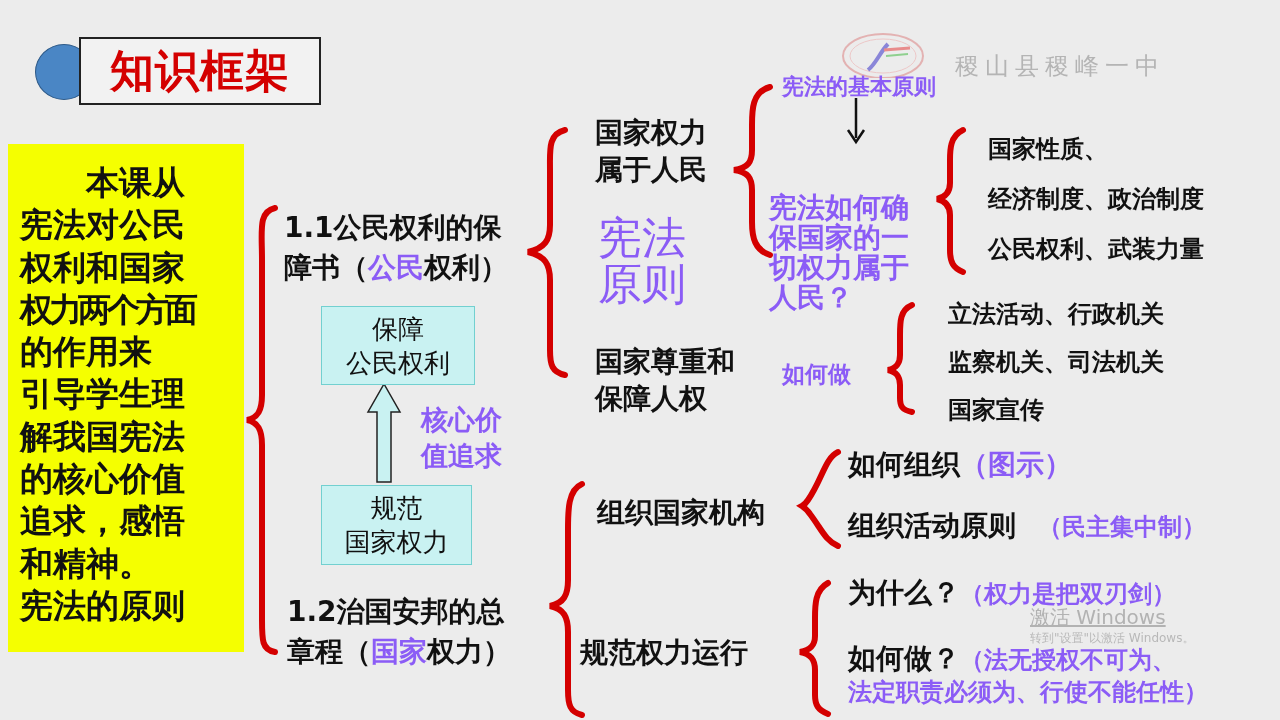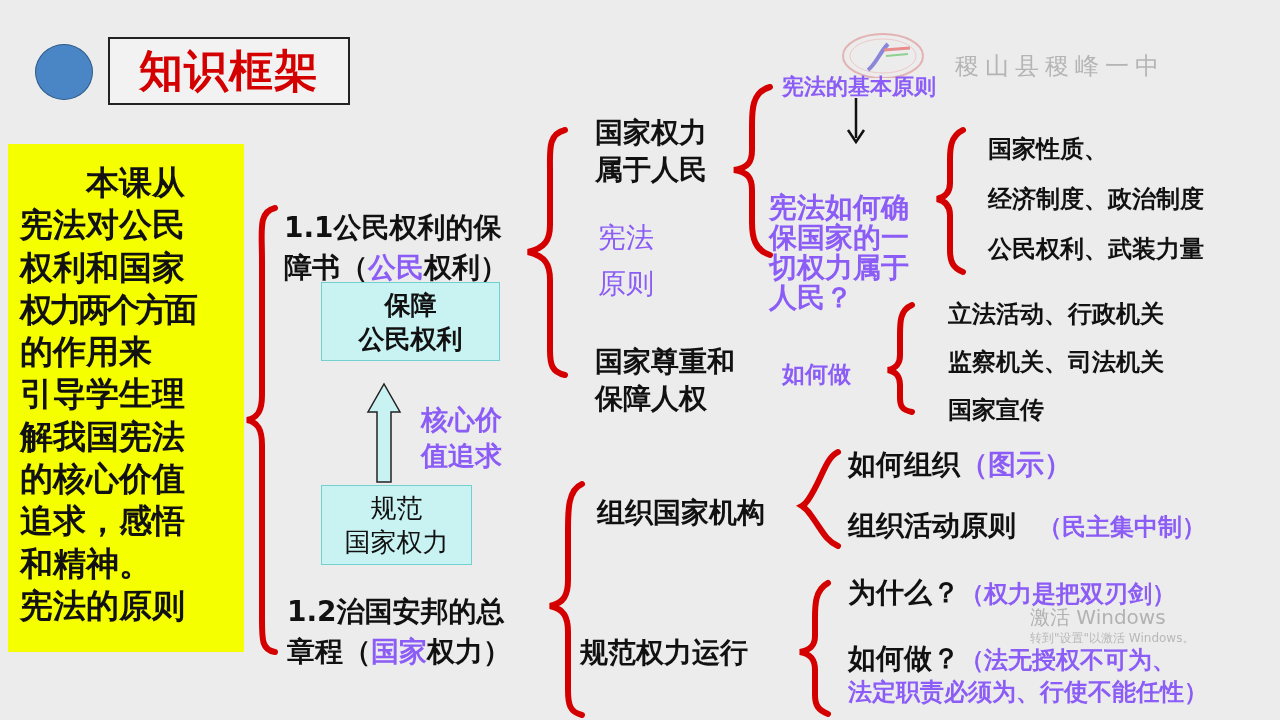--- a/index.html
+++ b/index.html
@@ -5,30 +5,30 @@
   html, body { margin:0; padding:0; }
   body { width:1280px; height:720px; background:#ececec; position:relative; overflow:hidden;
          font-family:"DejaVu Sans", "Liberation Sans", sans-serif; }
   .abs { position:absolute; }
   .b { font-weight:bold; }
   .blk { color:#111; }
   .red { color:#8b5cf6; }
   svg.overlay { position:absolute; left:0; top:0; width:1280px; height:720px; pointer-events:none; }
   .title-box { left:79px; top:37px; width:242px; height:68px; border:2px solid #222; background:#f2f2f2;
                box-sizing:border-box; display:flex; align-items:center; justify-content:center;
-               font-size:44px; font-weight:bold; color:#d40000; letter-spacing:1px;margin-left:29px; }
+               font-size:44px; font-weight:bold; color:#d40000; letter-spacing:1px; }
   .circle { left:35px; top:44px; width:56px; height:54px; border-radius:50%; background:#4a86c5; border:1.5px solid #2e5a88; }
   .intro { left:8px; top:144px; width:236px; height:508px; background:#f5ff00; box-sizing:border-box;
            padding:18px 14px 0 12px; font-size:33px; line-height:42.3px; color:#111; font-weight:bold; }
   .watermark { left:955px; top:50px; font-size:24px; color:#b4b4b4; letter-spacing:6px; }
   .logo { left:838px; top:30px; width:90px; height:48px; }
   .cyan-box { background:#c9f2f2; border:1.5px solid #72d0d0; box-sizing:border-box;
               display:flex; flex-direction:column; align-items:center; justify-content:center;
               font-size:26px; line-height:34px; color:#111; }
-  .win1 { left:1030px; top:604px; font-size:20px; color:#b2b2b2; }
+  .win1 { left:1030px; top:604px; font-size:20px; color:#b2b2b2;text-decoration:underline; }
   .win2 { left:1030px; top:630px; font-size:12px; color:#b8b8b8; }
 </style>
 </head>
 <body>
 
 <div class="abs circle"></div>
 <div class="abs title-box">知识框架</div>
 
 <svg class="abs logo" viewBox="0 0 90 48">
   <ellipse cx="45" cy="26" rx="40" ry="22" fill="none" stroke="#e3b2b2" stroke-width="2"></ellipse>
@@ -78,21 +78,21 @@
     <path d="M848 130 L856 142 L864 130" fill="none" stroke="#111" stroke-width="2.5"></path>
   </g>
 
   <path d="M377 482 L377 412 L368 412 L384 384 L400 412 L391 412 L391 482 Z" fill="#c9f2f2" stroke="#222" stroke-width="1.5"></path>
 </svg>
 
 <div class="abs b blk" style="left:284px;top:208px;font-size:28px;line-height:40px;">
   <div>1.1公民权利的保</div>
   <div><span>障书（</span><span class="red">公民</span><span>权利）</span></div>
 </div>
-<div class="abs cyan-box" style="left:321px;top:282px;width:179px;height:79px;font-weight:bold;">
+<div class="abs cyan-box" style="left:321px;top:306px;width:154px;height:79px;">
   <div>保障</div>
   <div>公民权利</div>
 </div>
 
 <div class="abs b red" style="left:421px;top:402px;font-size:27px;line-height:36px;">
   <div>核心价</div>
   <div>值追求</div>
 </div>
 
 <div class="abs cyan-box" style="left:321px;top:485px;width:151px;height:80px;">
@@ -102,21 +102,21 @@
 
 <div class="abs b blk" style="left:287px;top:592px;font-size:28px;line-height:40px;">
   <div>1.2治国安邦的总</div>
   <div><span>章程（</span><span class="red">国家</span><span>权力）</span></div>
 </div>
 
 <div class="abs b blk" style="left:595px;top:114px;font-size:28px;line-height:37px;">
   <div>国家权力</div>
   <div>属于人民</div>
 </div>
-<div class="abs red" style="left:598px;top:215px;font-size:28px;line-height:46px;">
+<div class="abs red" style="left:598px;top:215px;font-size:44px;line-height:46px;">
   <div>宪法</div>
   <div>原则</div>
 </div>
 <div class="abs b blk" style="left:595px;top:343px;font-size:28px;line-height:37px;">
   <div>国家尊重和</div>
   <div>保障人权</div>
 </div>
 
 <div class="abs b red" style="left:782px;top:72px;font-size:22px;">宪法的基本原则</div>
 <div class="abs b red" style="left:769px;top:158px;font-size:28px;line-height:30px;margin-top:35px;">

